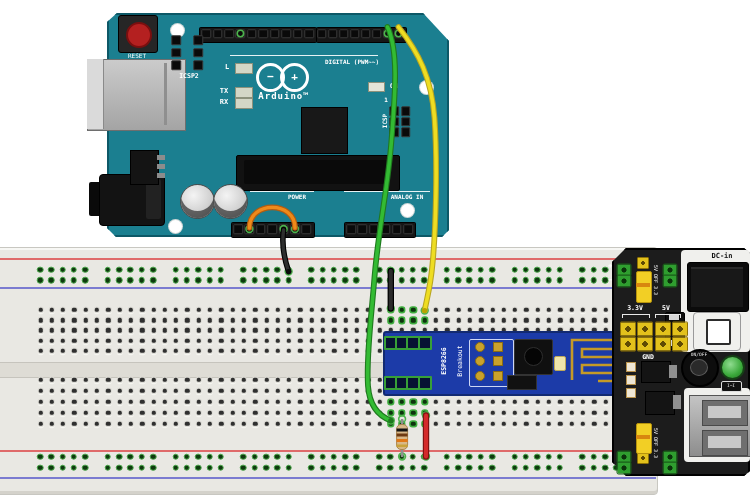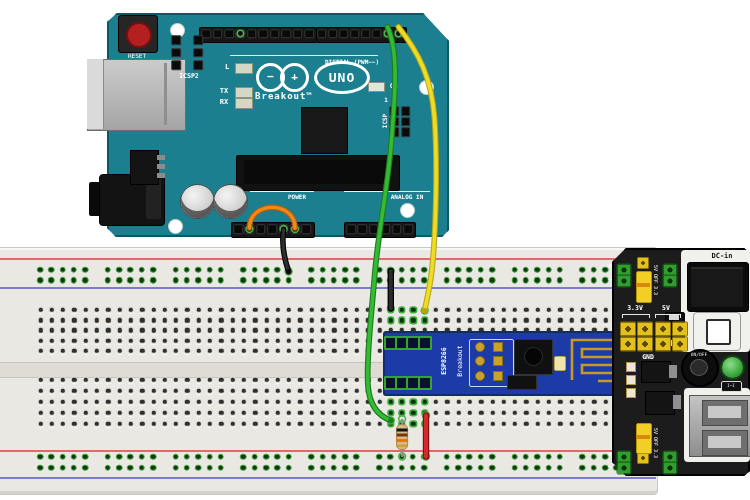--- a/index.html
+++ b/index.html
@@ -169,22 +169,21 @@
   <div class="a ledrect" style="left:235px;top:62.5px;width:16px;height:9px;"></div>
   <span class="lbl bold" style="left:224px;top:91px;font-size:7px;color:#fff;z-index:21;">TX</span>
   <div class="a ledrect" style="left:235px;top:87px;width:16px;height:9px;"></div>
   <span class="lbl bold" style="left:224px;top:102px;font-size:7px;color:#fff;z-index:21;">RX</span>
   <div class="a ledrect" style="left:235px;top:98px;width:16px;height:9px;"></div>
   <div class="a ledrect" style="left:368px;top:82px;width:15px;height:8px;background:#e3e5d8;"></div>
   <span class="lbl bold" style="left:394px;top:86px;font-size:6.5px;color:#fff;z-index:21;">ON</span>
 
   <div class="a logo-circle" style="left:256px;top:63px;"><span>−</span></div>
   <div class="a logo-circle" style="left:280px;top:63px;"><span>+</span></div>
-  <div class="a uno-oval" style="left:314px;top:61px;"><span>UNO</span></div>
-  <span class="lbl bold" style="left:284px;top:96px;font-size:9px;letter-spacing:1px;color:#fff;z-index:21;">Breakout™</span>
+  <span class="lbl bold" style="left:284px;top:96px;font-size:9px;letter-spacing:1px;color:#fff;z-index:21;">Arduino™</span>
 
   <div class="a z21" style="left:301px;top:107px;width:45px;height:45px;background:#181818;border:1px solid #000;"></div>
   <div class="a z21" style="left:236px;top:155px;width:162px;height:34px;background:#121212;border:1px solid #000;border-radius:2px;"></div>
   <div class="a z21" style="left:244px;top:160px;width:146px;height:24px;background:#0a0a0a;border-radius:2px;"></div>
   <div class="a z21" style="left:130px;top:150px;width:27px;height:33px;background:#141414;border:1px solid #000;"></div>
   <div class="a z21" style="left:157px;top:155px;width:8px;height:5px;background:#8c8c8c;"></div>
   <div class="a z21" style="left:157px;top:164px;width:8px;height:5px;background:#8c8c8c;"></div>
   <div class="a z21" style="left:157px;top:173px;width:8px;height:5px;background:#8c8c8c;"></div>
 
   <div class="a cap" style="left:180px;top:184px;"></div>

